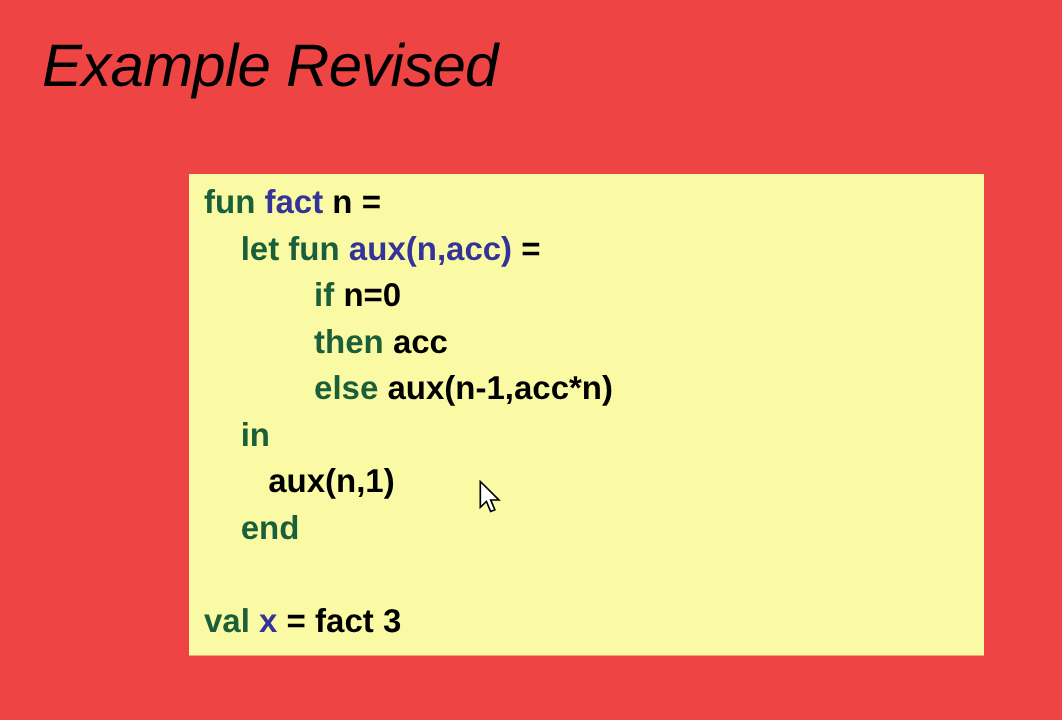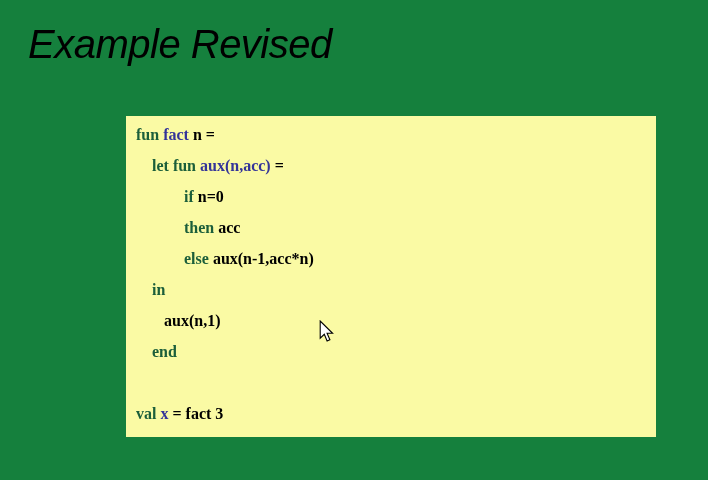--- a/index.html
+++ b/index.html
@@ -11,21 +11,21 @@
     height: 480px;
     background: #ffffff;
     font-family: "Liberation Sans", sans-serif;
     overflow: hidden;
     position: relative;
   }
 
   #slide {
     position: absolute;
     inset: 0;
-    background: #15803d;
+    background: #ef4444;
   }
 
   #slide-title {
     position: absolute;
     left: 28px;
     top: 20px;
     font-family: "Liberation Sans", sans-serif;
     font-style: italic;
     font-weight: 400;
     font-size: 40px;
@@ -41,22 +41,22 @@
     top: 116px;
     width: 530px;
     height: 321px;
     background: #fafaa4;
   }
 
   #code-listing {
     position: absolute;
     left: 10px;
     top: 3px;
-    font-family: Liberation Serif, serif;
-    font-size: 16px;
+    font-family: Liberation Sans, sans-serif;
+    font-size: 22px;
     font-weight: 700;
     line-height: 31px;
     white-space: pre;
     color: #000000;
   }
 
   .ln {
     display: block;
     height: 31px;
     white-space: pre;

